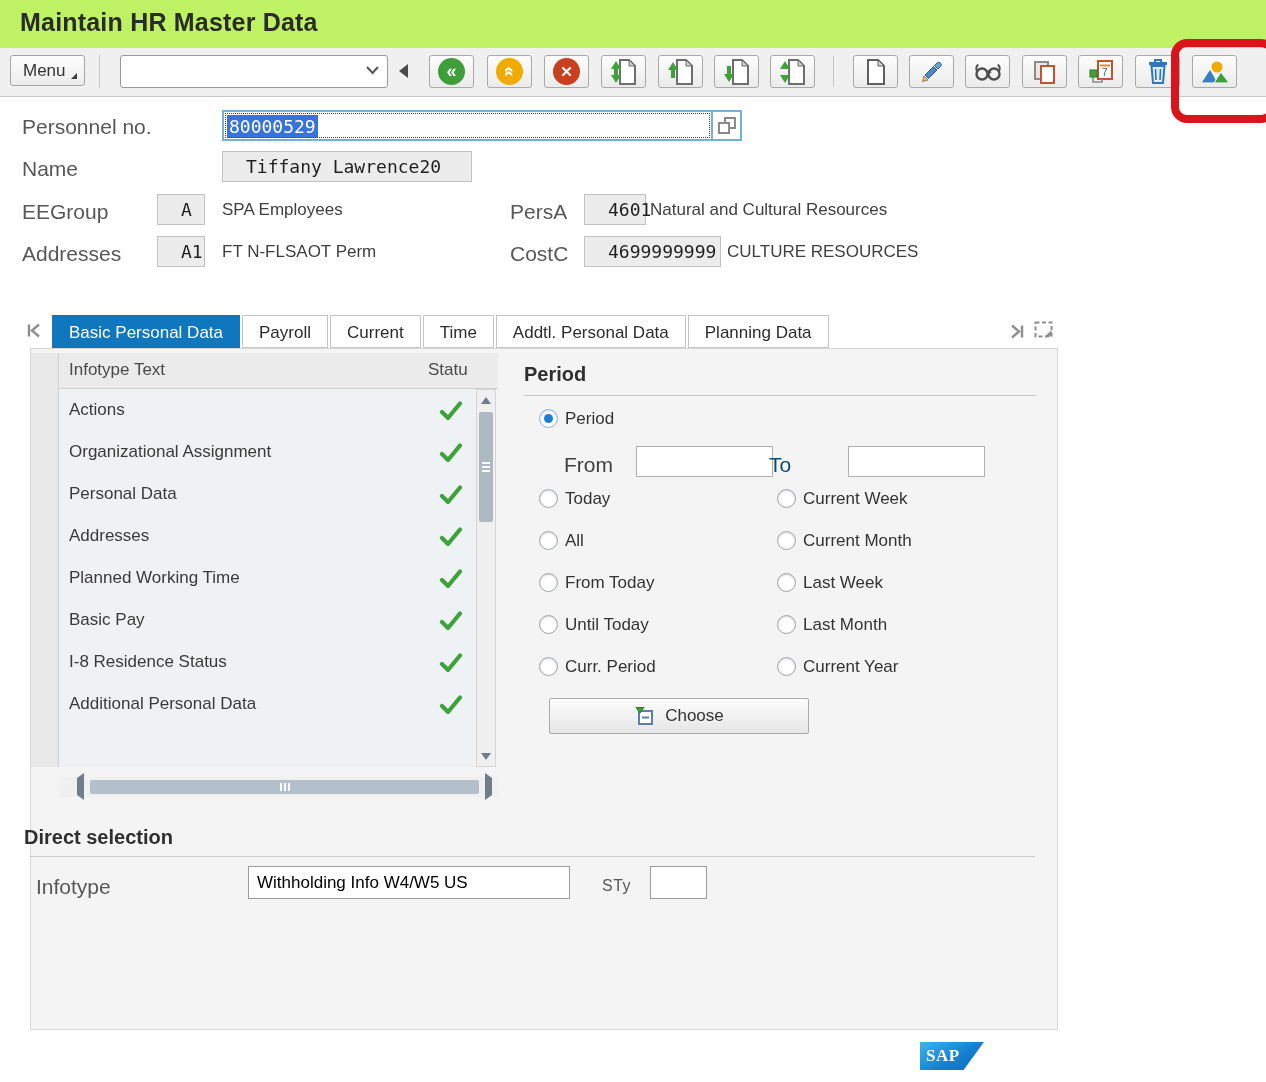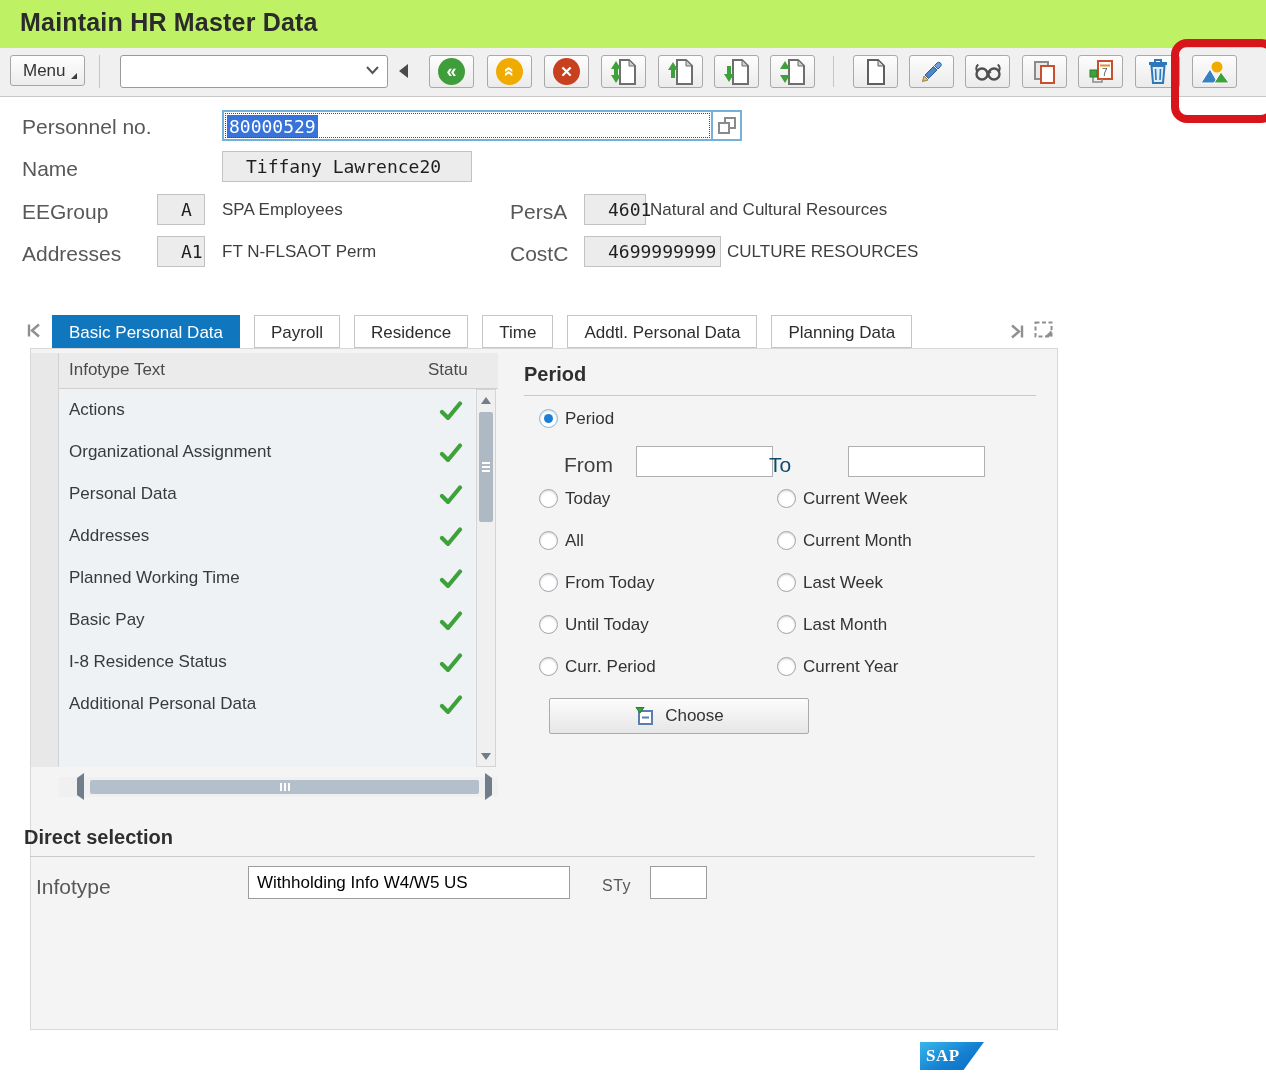--- a/index.html
+++ b/index.html
@@ -34,21 +34,21 @@
   .ftext{position:absolute;font-size:17px;color:#3f3f3f;}
   .rofield{position:absolute;background:#ececec;border:1px solid #c2c2c2;font-size:18px;color:#1f1f1f;
     display:flex;align-items:center;padding:0 23px;box-sizing:border-box;}
   .pfield{position:absolute;left:222px;top:110px;width:491px;height:31px;background:#fff;border:2px solid #74b0d8;box-sizing:border-box;}
   .pfield::after{content:'';position:absolute;inset:1px;border:1px dotted #4c4c4c;pointer-events:none;}
   .pfield .selval{position:absolute;left:3px;top:3px;background:#3873d9;color:#fff;font-size:18px;padding:0 2px;line-height:23px;}
   .msel-btn{position:absolute;left:711px;top:110px;width:31px;height:31px;background:#fff;border:2px solid #74b0d8;box-sizing:border-box;
     display:flex;align-items:center;justify-content:center;padding:0;cursor:pointer;}
 
   
-  .tabs{position:absolute;left:52px;top:315px;display:flex;gap:12px;}
+  .tabs{position:absolute;left:52px;top:315px;display:flex;}
   .tab{height:33px;line-height:33px;padding:0 16px;margin-right:2px;background:#fff;border:1px solid #c6c6c6;
     font-size:17px;color:#2d2d2d;cursor:pointer;box-sizing:border-box;font-family:"Liberation Sans",sans-serif;}
   .tab.active{background:#1076bd;border-color:#1076bd;color:#fff;}
   .tabnav{position:absolute;cursor:pointer;}
 
   
   .panel{position:absolute;left:30px;top:348px;width:1028px;height:682px;background:#f4f4f4;border:1px solid #d8d8d8;box-sizing:border-box;}
 
   
   .itable{position:absolute;left:0px;top:4px;width:467px;height:446px;}
@@ -270,21 +270,21 @@
 
     <button class="tab active">
       <span>Basic Personal Data</span>
     </button>
 
     <button class="tab">
       <span>Payroll</span>
     </button>
 
     <button class="tab">
-      <span>Residence</span>
+      <span>Current</span>
     </button>
 
     <button class="tab">
       <span>Time</span>
     </button>
 
     <button class="tab">
       <span>Addtl. Personal Data</span>
     </button>
 

